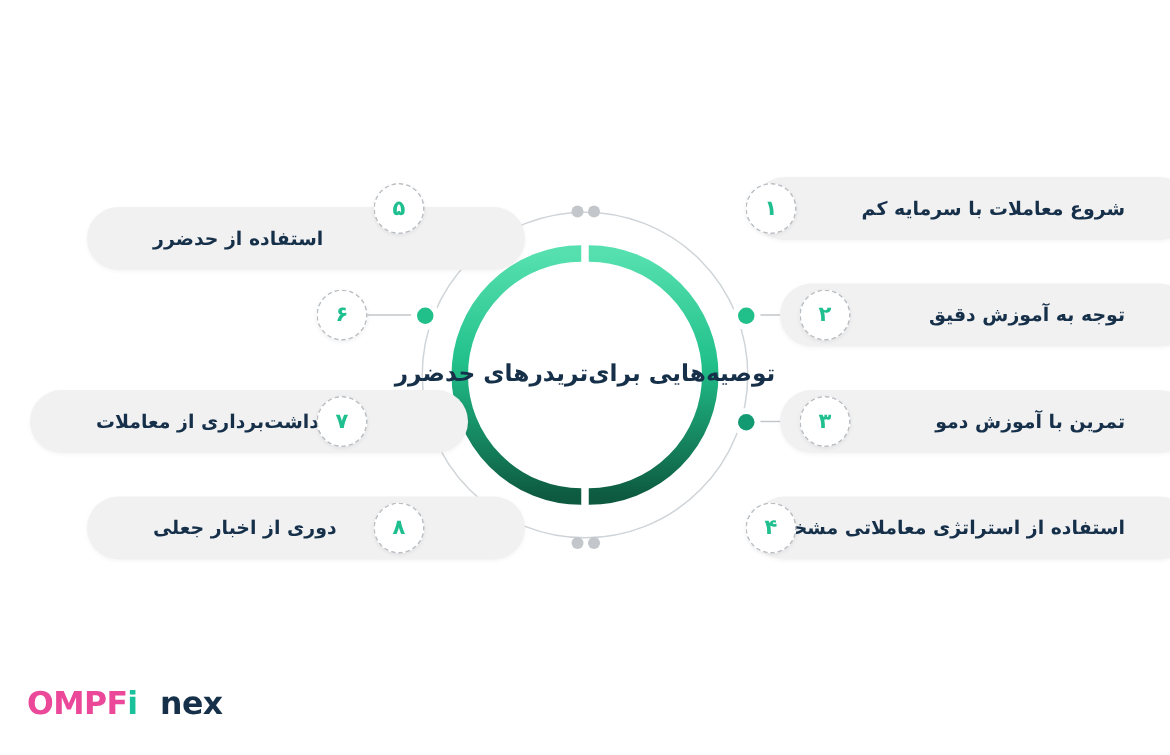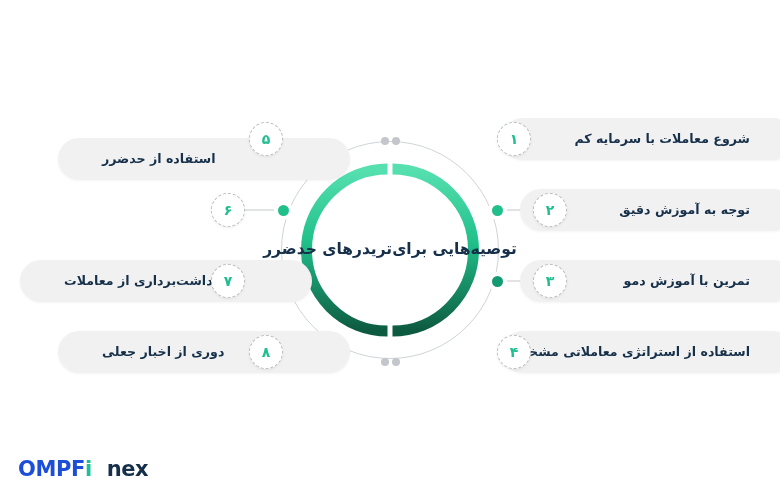--- a/index.html
+++ b/index.html
@@ -140,21 +140,21 @@
     position: absolute;
     left: 18px;
     bottom: 22px;
     font-size: 21px;
     font-weight: 700;
     letter-spacing: -0.4px;
     direction: ltr;
     display: flex;
     align-items: baseline;
   }
-  .logo .part-a { color: #1d4ed8; margin-top: 20px; }
+  .logo .part-a { color: #ec4899; margin-top: 20px; }
   .logo .part-i { color: #19c29a; }
   .logo .part-b { color: #16304a; padding-left: 15px; }
 </style>
 </head>
 <body>
 
 <div class="stage">
 
   <svg class="connector-svg" width="780" height="503">
 

